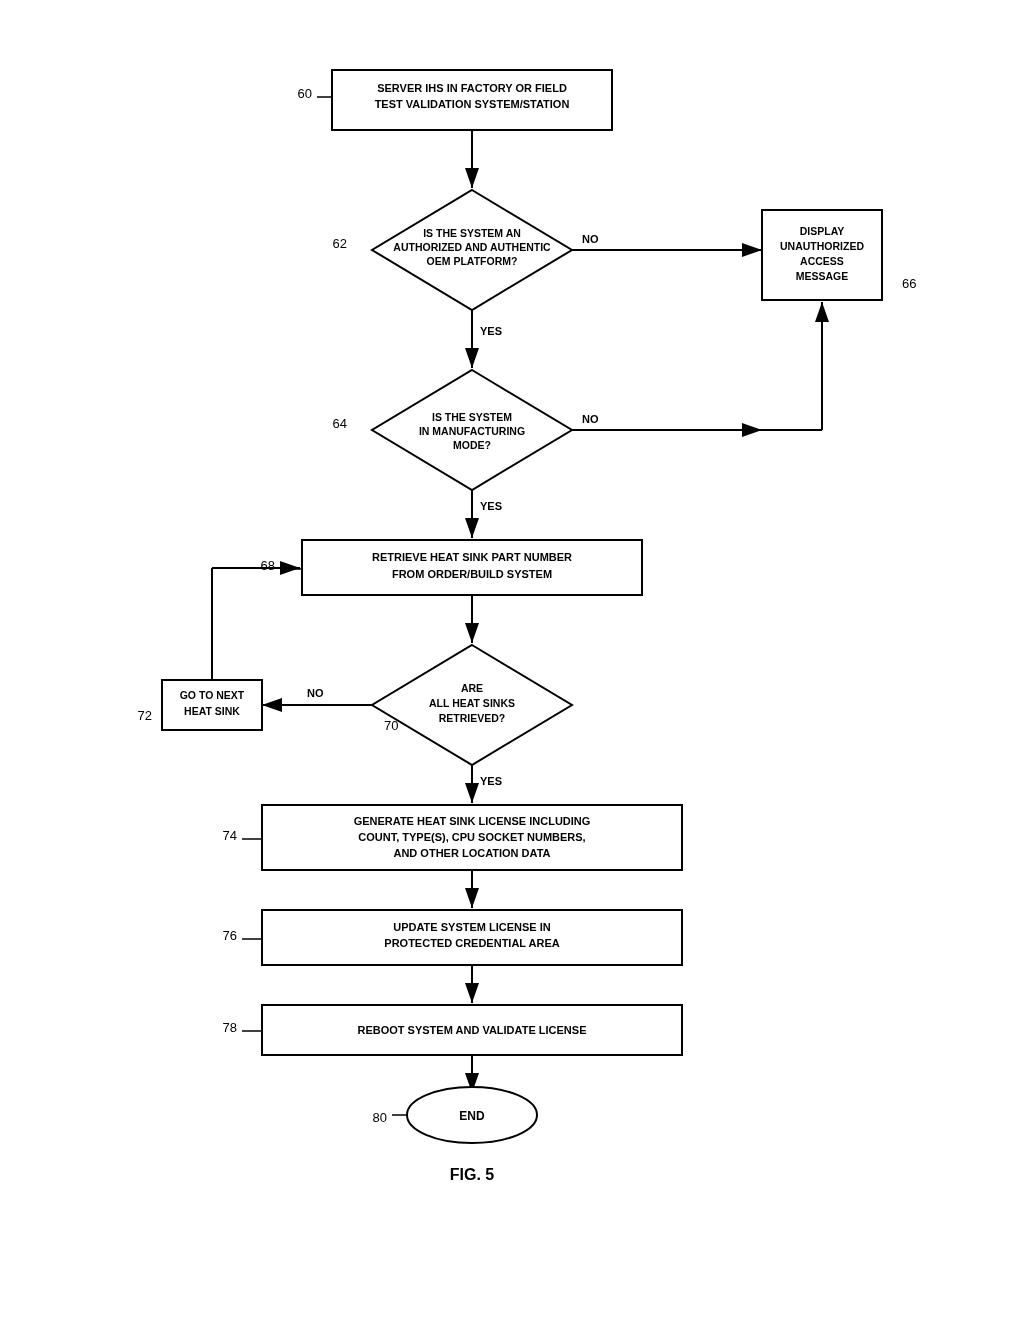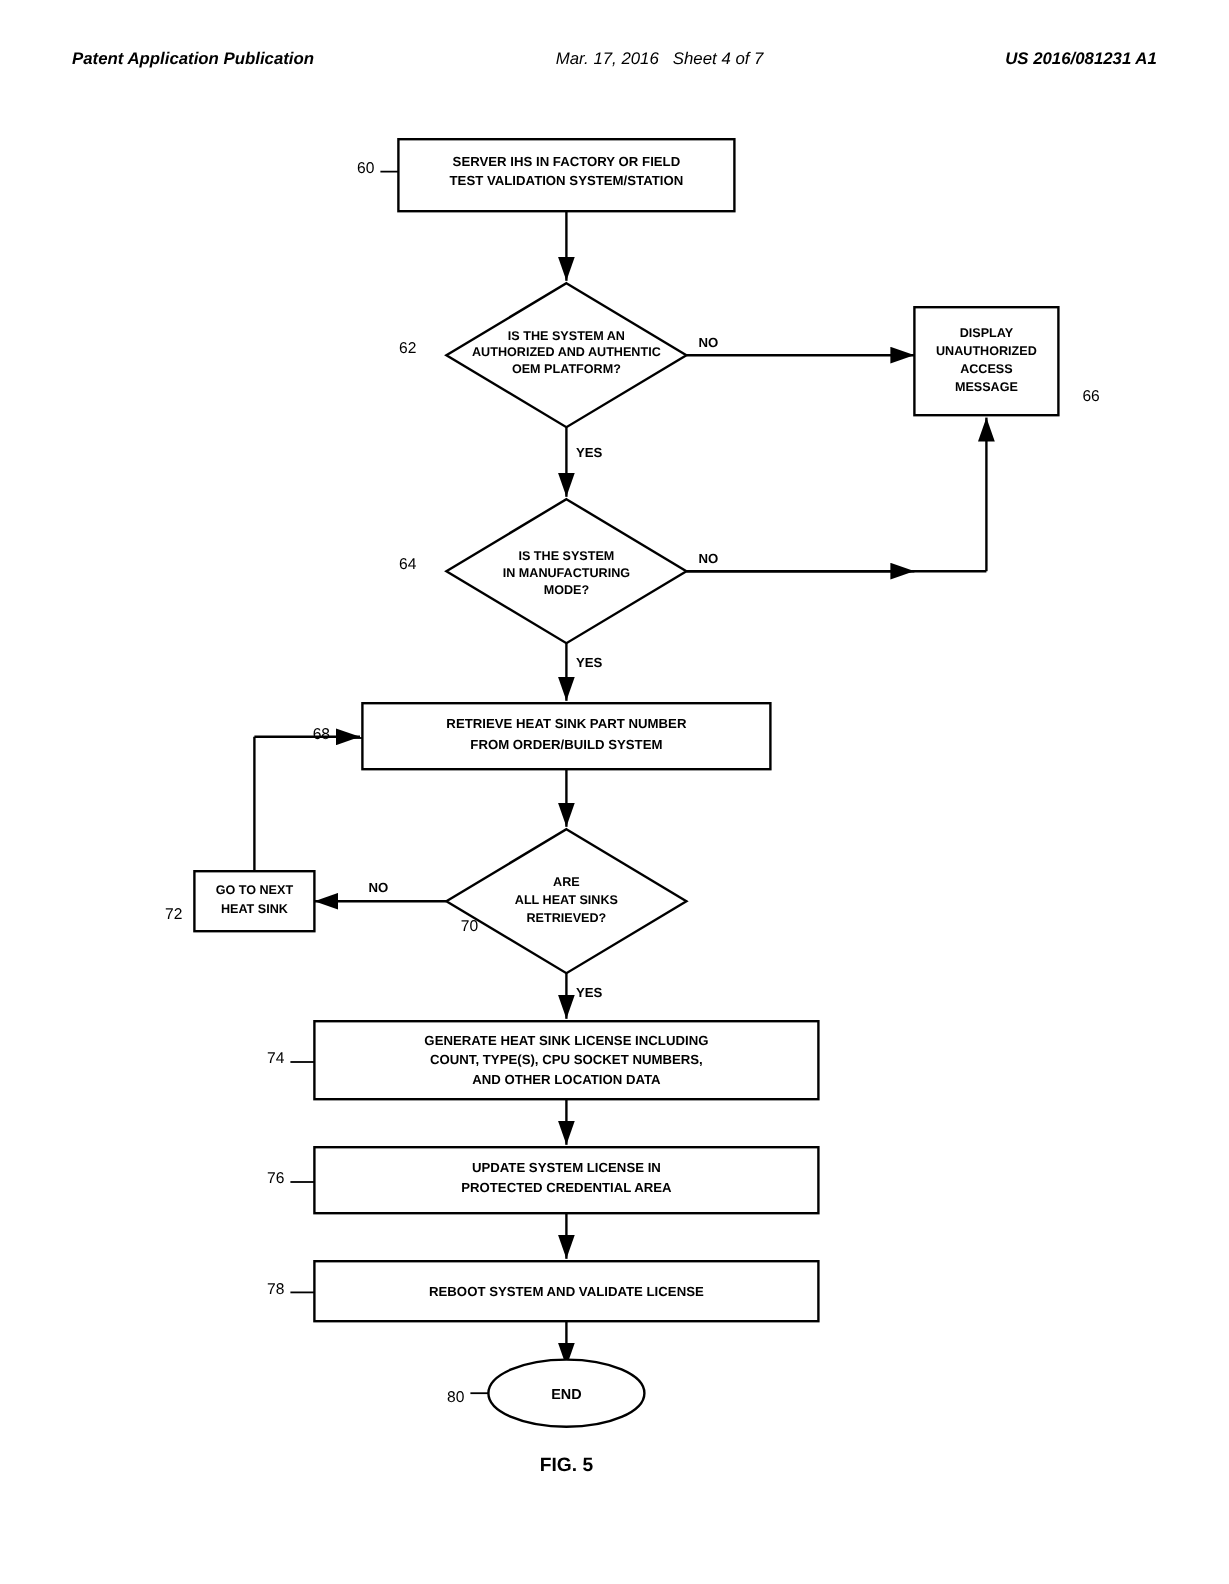--- a/index.html
+++ b/index.html
@@ -43,28 +43,20 @@
     
     .diagram-svg {
       display: block;
       margin: 0 auto;
     }
   </style>
 </head>
 <body>
 
 <div class="page">
-  <div class="header">
-    <div class="header-left">Patent Application Publication</div>
-    <div class="header-center">
-      <span>Mar. 17, 2016</span>&nbsp;&nbsp;
-      <span>Sheet 4 of 7</span>
-    </div>
-    <div class="header-right">US 2016/081231 A1</div>
-  </div>
 
   <svg class="diagram-svg" width="900" height="1200" viewBox="0 0 900 1200" xmlns="http://www.w3.org/2000/svg">
     <defs>
       <marker id="arrowhead" markerWidth="10" markerHeight="7" refX="10" refY="3.5" orient="auto">
         <polygon points="0 0, 10 3.5, 0 7" fill="#000"></polygon>
       </marker>
     </defs>
 
     <rect x="270" y="30" width="280" height="60" fill="white" stroke="black" stroke-width="2"></rect>
     <text x="410" y="52" text-anchor="middle" font-family="Arial" font-size="11" font-weight="bold">SERVER IHS IN FACTORY OR FIELD</text>

